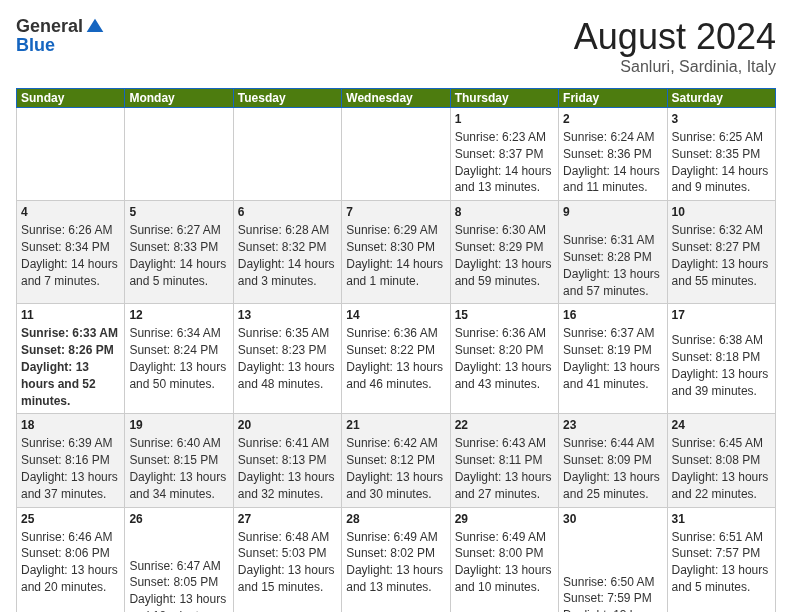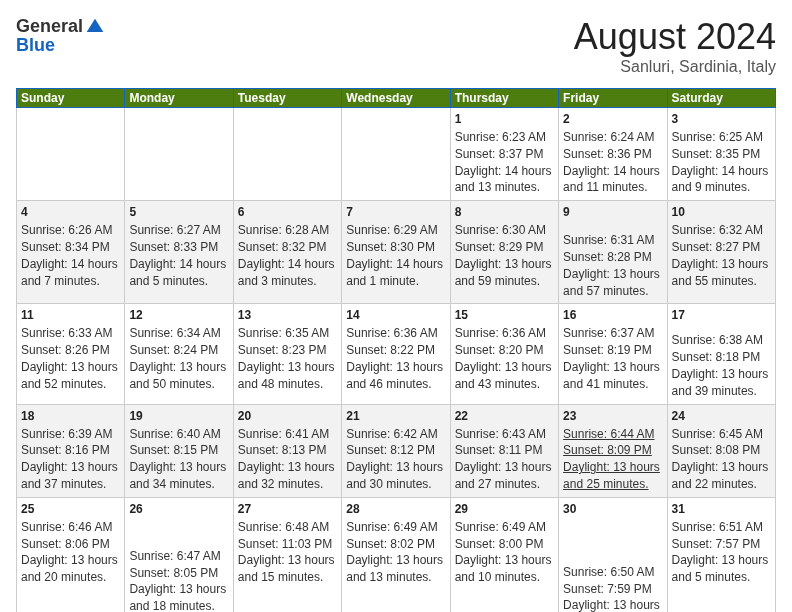--- a/index.html
+++ b/index.html
@@ -193,21 +193,21 @@
         <td>
           <div class="day-num">10</div>
           <div class="day-info" style="white-space: pre-line;">Sunrise: 6:32 AM
 Sunset: 8:27 PM
 Daylight: 13 hours and 55 minutes.</div>
         </td>
       </tr>
       <tr>
         <td>
           <div class="day-num">11</div>
-          <div class="day-info" style="white-space: pre-line;">Sunrise: 6:33 AM
+          <div class="day-info" style="white-space: pre-line; font-weight: bold;">Sunrise: 6:33 AM
 Sunset: 8:26 PM
 Daylight: 13 hours and 52 minutes.</div>
         </td>
         <td>
           <div class="day-num">12</div>
           <div class="day-info" style="white-space: pre-line;">Sunrise: 6:34 AM
 Sunset: 8:24 PM
 Daylight: 13 hours and 50 minutes.</div>
         </td>
         <td>
@@ -267,21 +267,21 @@
 Daylight: 13 hours and 30 minutes.</div>
         </td>
         <td>
           <div class="day-num">22</div>
           <div class="day-info" style="white-space: pre-line;">Sunrise: 6:43 AM
 Sunset: 8:11 PM
 Daylight: 13 hours and 27 minutes.</div>
         </td>
         <td>
           <div class="day-num">23</div>
-          <div class="day-info" style="white-space: pre-line; text-decoration: underline;">Sunrise: 6:44 AM
+          <div class="day-info" style="white-space: pre-line;">Sunrise: 6:44 AM
 Sunset: 8:09 PM
 Daylight: 13 hours and 25 minutes.</div>
         </td>
         <td>
           <div class="day-num">24</div>
           <div class="day-info" style="white-space: pre-line;">Sunrise: 6:45 AM
 Sunset: 8:08 PM
 Daylight: 13 hours and 22 minutes.</div>
         </td>
       </tr>
@@ -294,21 +294,21 @@
         </td>
         <td>
           <div class="day-num">26</div>
           <div class="day-info" style="white-space: pre-line; margin-top: 32px;">Sunrise: 6:47 AM
 Sunset: 8:05 PM
 Daylight: 13 hours and 18 minutes.</div>
         </td>
         <td>
           <div class="day-num">27</div>
           <div class="day-info" style="white-space: pre-line;">Sunrise: 6:48 AM
-Sunset: 11:03 PM
+Sunset: 5:03 PM
 Daylight: 13 hours and 15 minutes.</div>
         </td>
         <td>
           <div class="day-num">28</div>
           <div class="day-info" style="white-space: pre-line;">Sunrise: 6:49 AM
 Sunset: 8:02 PM
 Daylight: 13 hours and 13 minutes.</div>
         </td>
         <td>
           <div class="day-num">29</div>

